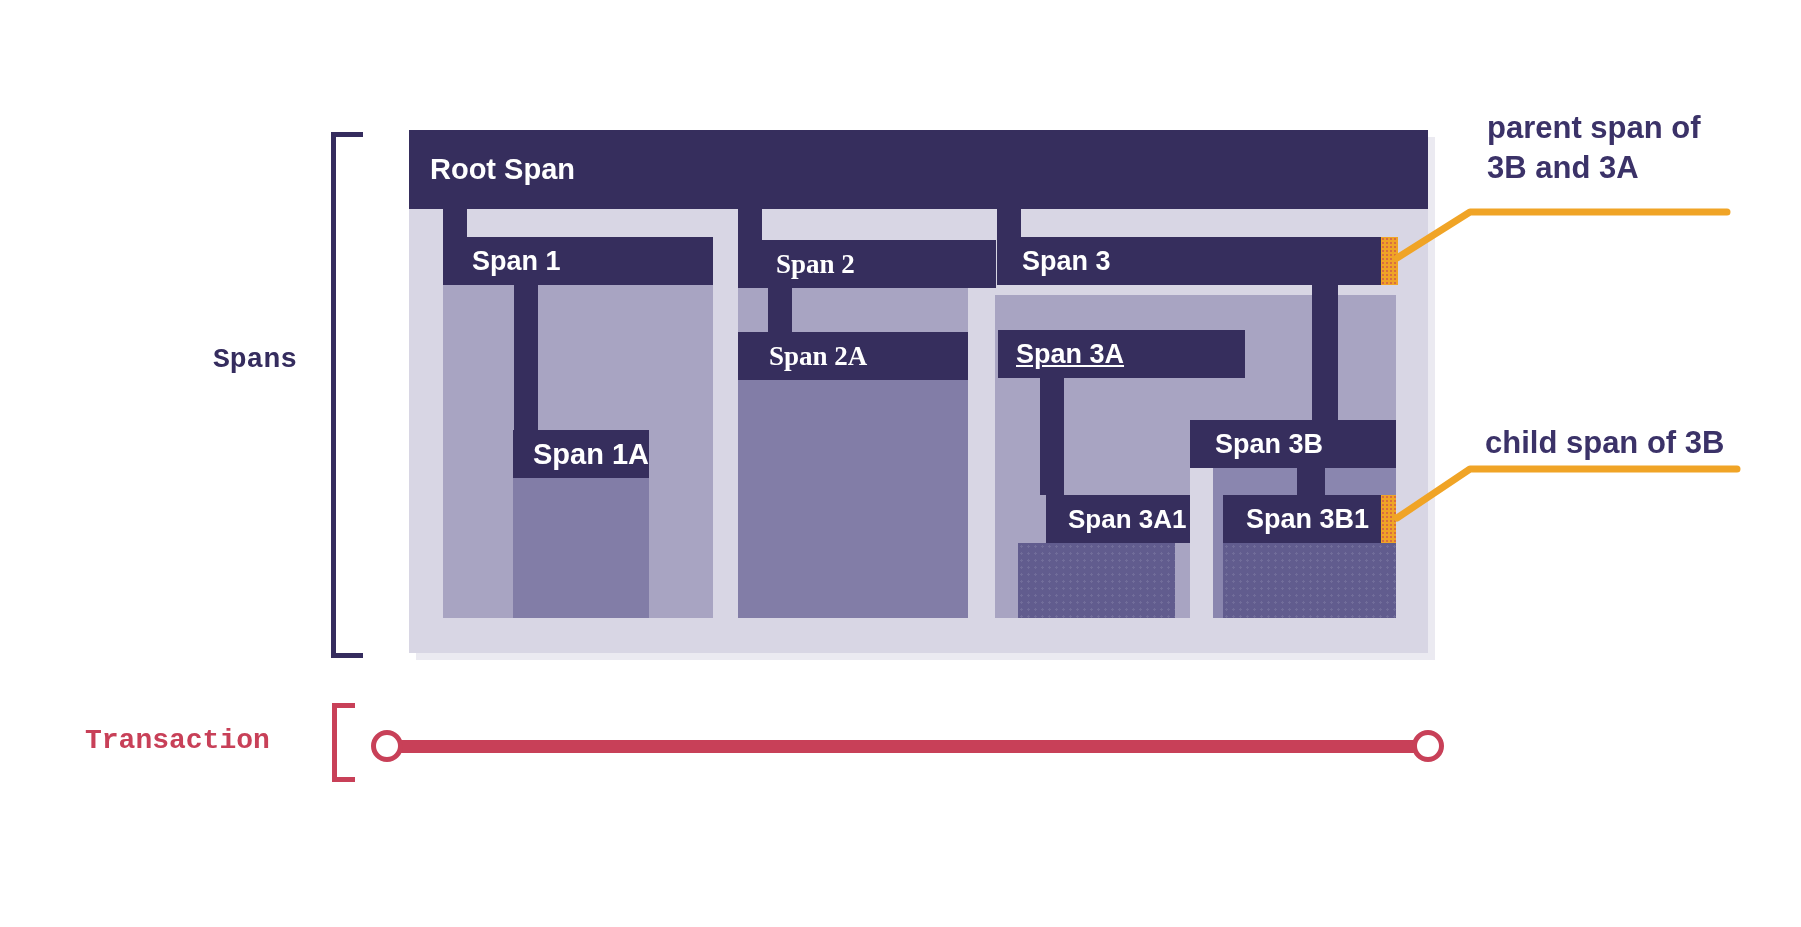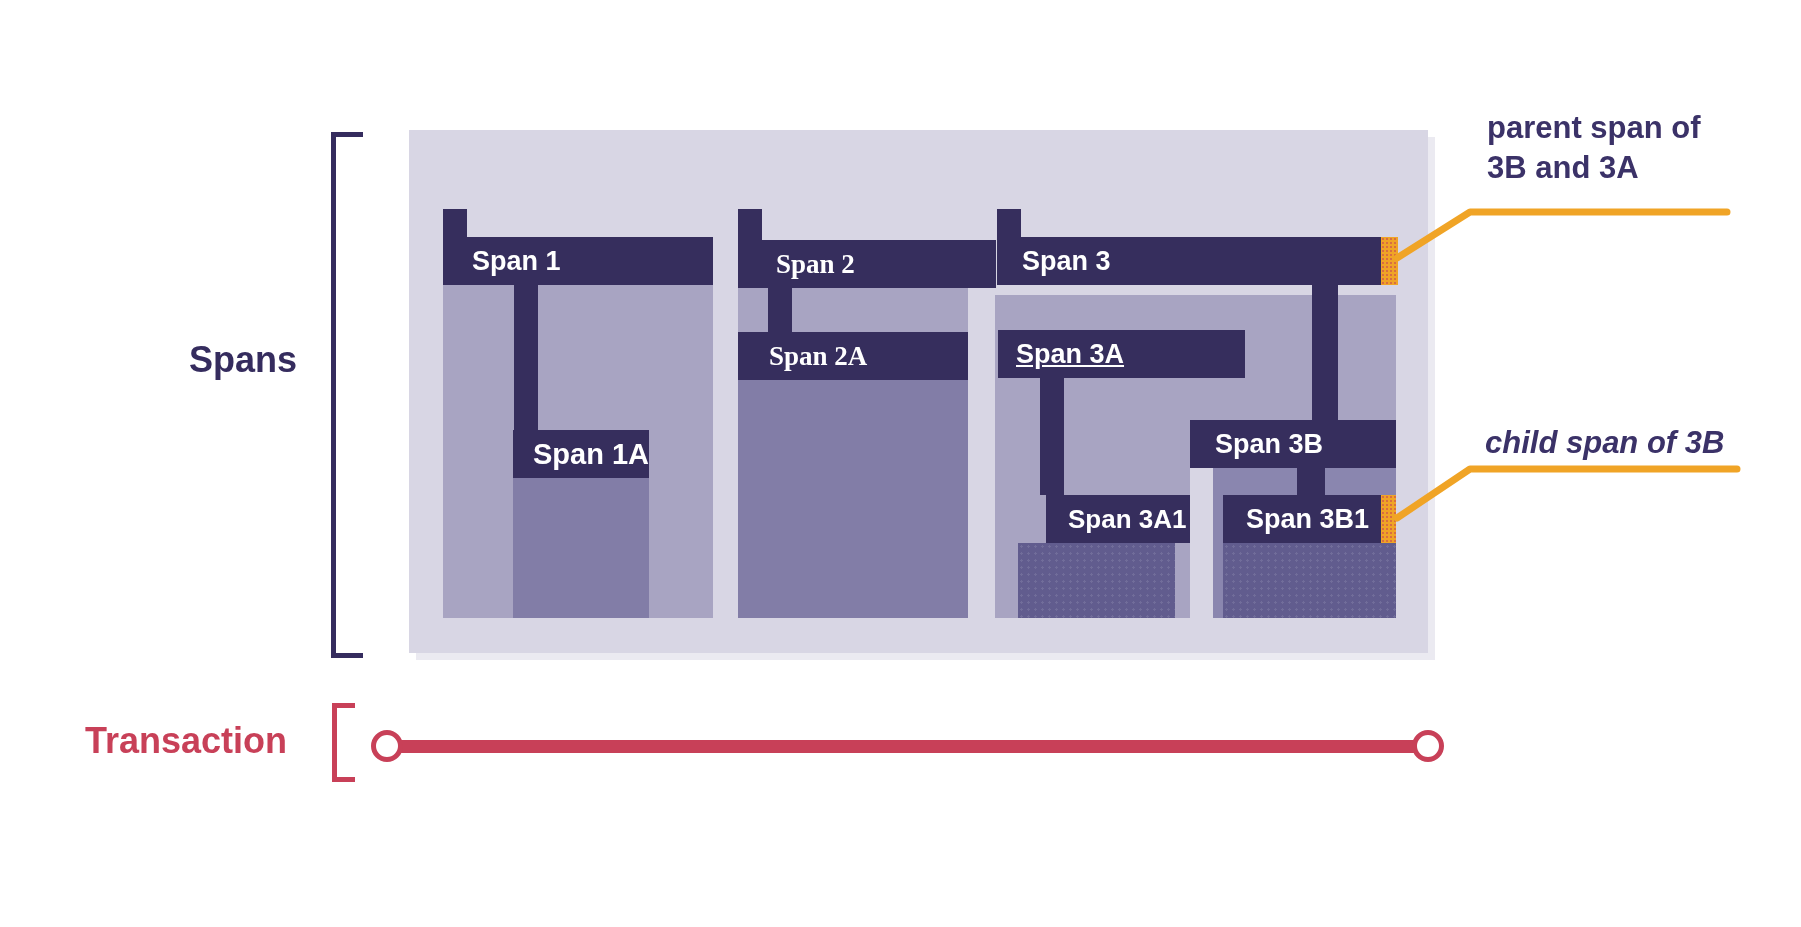--- a/index.html
+++ b/index.html
@@ -9,21 +9,21 @@
     --annotation: #3b3268; --white: #ffffff;
   }
   html, body { margin: 0; padding: 0; background: #ffffff; }
   .canvas {
     position: relative; width: 1801px; height: 927px; overflow: hidden;
     background: #ffffff;
     font-family: "Liberation Sans", sans-serif;
     font-weight: bold;
   }
   .abs { position: absolute; }
-  .side-label { color: var(--ink); font-size: 36px; line-height: 48px; white-space: nowrap; }
+  .side-label { color: var(--ink); font-size: 28px; line-height: 48px; white-space: nowrap; font-family: Liberation Mono, monospace; }
   .bracket-part { background: var(--ink); }
   .bracket-part.red { background: var(--crimson); }
   .container {
     background: var(--light);
     box-shadow: 7px 7px 0 rgba(145, 140, 175, 0.18);
   }
   .bar {
     background: var(--dark); color: var(--white);
     font-size: 27px; white-space: nowrap; overflow: hidden;
     display: flex; align-items: center;
@@ -64,20 +64,23 @@
   <div class="abs bracket-part" style="left:331px; top:653px; width:32px; height:5px;"></div>
 
   <div class="abs side-label" style="left:85px; top:717px; color:var(--crimson);">Transaction</div>
 
   <div class="abs bracket-part red" style="left:332px; top:703px; width:5px; height:79px;"></div>
   <div class="abs bracket-part red" style="left:332px; top:703px; width:23px; height:5px;"></div>
   <div class="abs bracket-part red" style="left:332px; top:777px; width:23px; height:5px;"></div>
 
   <div class="abs container" style="left:409px; top:130px; width:1019px; height:523px;"></div>
 
+  <div class="abs bar" style="left:409px; top:130px; width:1019px; height:79px; font-size:29px; padding-left:21px; box-sizing:border-box;">
+    <span>Root Span</span>
+  </div>
 
   <div class="abs body-medium" style="left:443px; top:285px; width:270px; height:333px;"></div>
   <div class="abs connector" style="left:443px; top:209px; width:24px; height:28px;"></div>
   <div class="abs bar" style="left:443px; top:237px; width:270px; height:48px; padding-left:29px; box-sizing:border-box;">
     <span>Span 1</span>
   </div>
   <div class="abs connector" style="left:514px; top:285px; width:24px; height:145px;"></div>
   <div class="abs body-submedium" style="left:513px; top:478px; width:136px; height:140px;"></div>
   <div class="abs bar" style="left:513px; top:430px; width:136px; height:48px; font-size:29px; padding-left:20px; box-sizing:border-box;">
     <span>Span 1A</span>
@@ -125,19 +128,19 @@
 
   <svg class="callouts" width="1801" height="927" viewBox="0 0 1801 927">
     <polyline points="1397,258 1470,212 1727,212" fill="none" stroke="#F0A426" stroke-width="7" stroke-linejoin="round" stroke-linecap="round"></polyline>
     <polyline points="1397,518 1470,469 1737,469" fill="none" stroke="#F0A426" stroke-width="7" stroke-linejoin="round" stroke-linecap="round"></polyline>
   </svg>
 
   <div class="abs annotation" style="left:1487px; top:108px;">
     <div>parent span of</div>
     <div>3B and 3A</div>
   </div>
-  <div class="abs annotation" style="left:1485px; top:423px;font-style:italic;">child span of 3B</div>
+  <div class="abs annotation" style="left:1485px; top:423px;">child span of 3B</div>
 
   <div class="abs tx-line" style="left:392px; top:740px; width:1030px; height:13px; z-index:2;"></div>
   <div class="abs tx-circle" style="left:371px; top:730px;"></div>
   <div class="abs tx-circle" style="left:1412px; top:730px;"></div>
 
 </div>
 
 </body></html>

